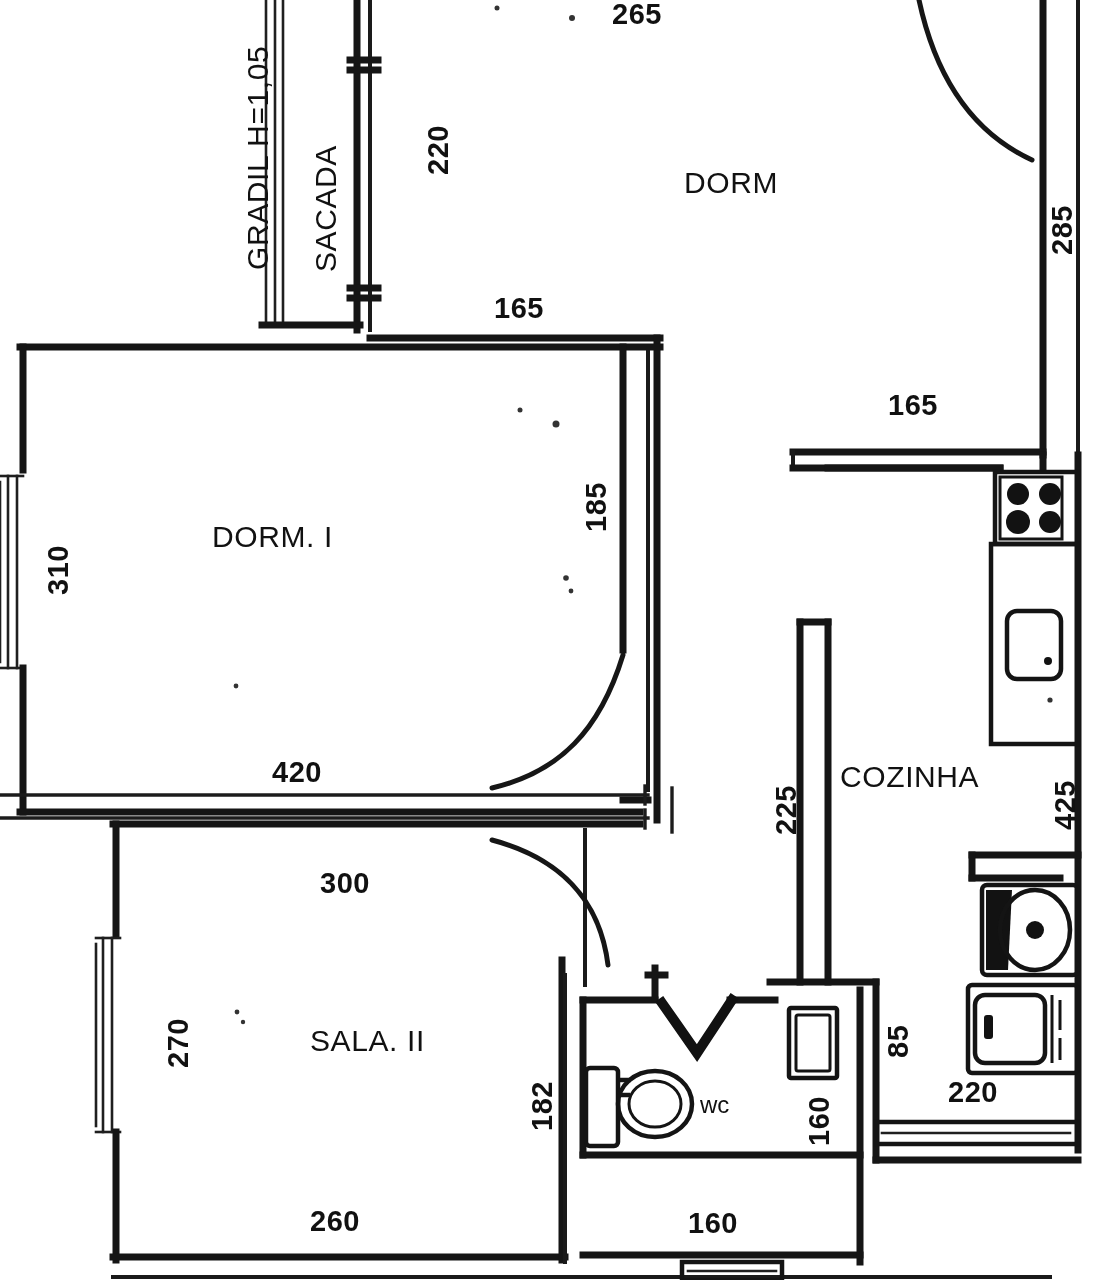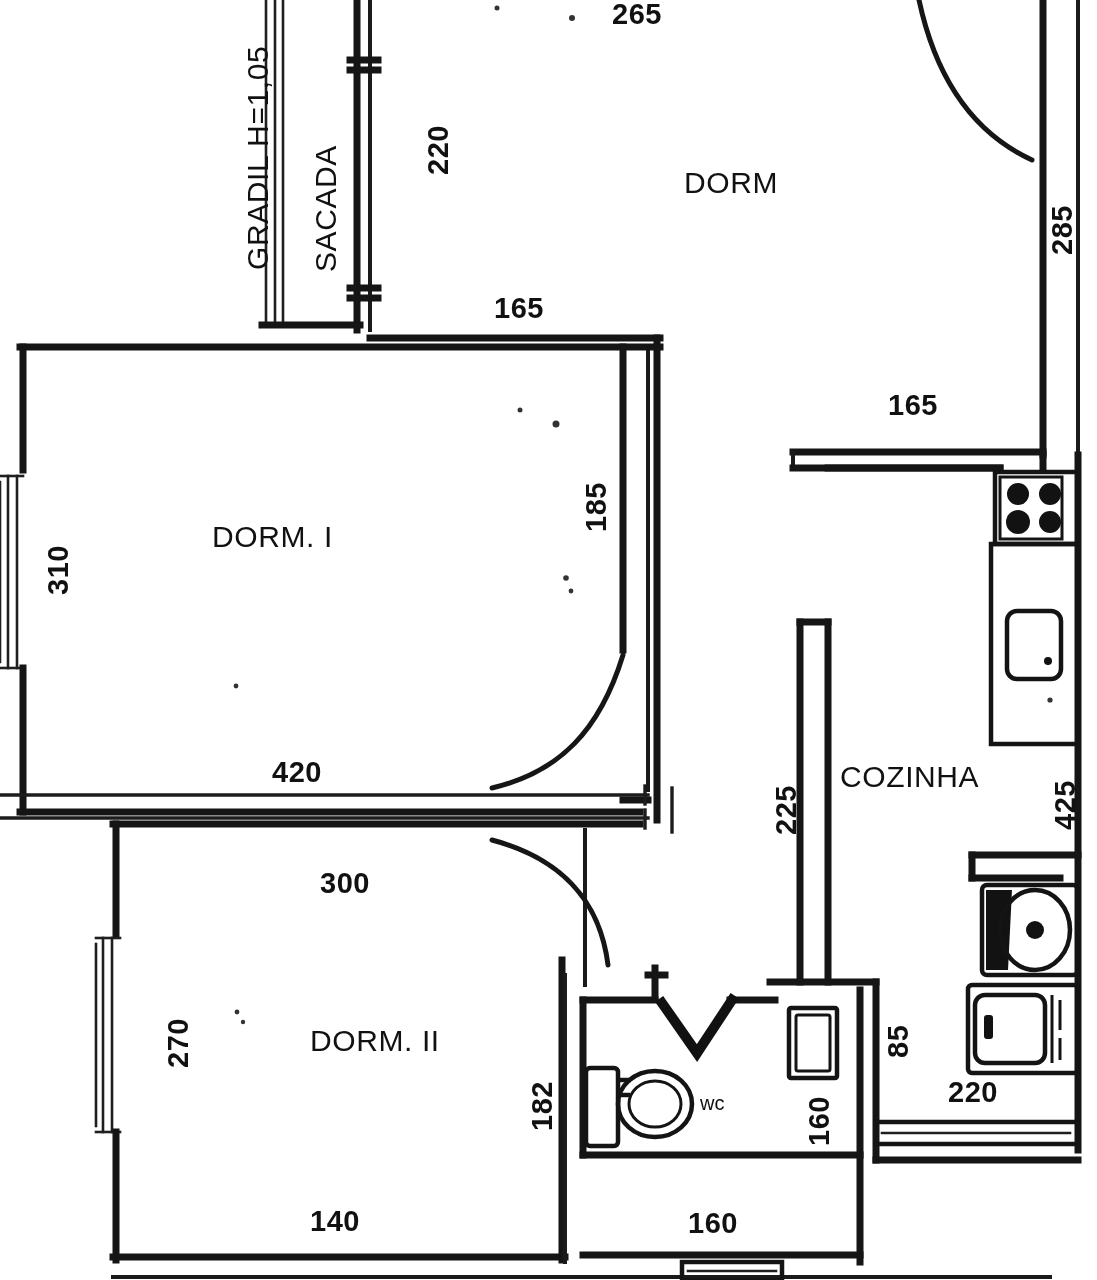--- a/index.html
+++ b/index.html
@@ -85,21 +85,21 @@
     white-space: nowrap;
     line-height: 1;
     user-select: none;
   }
   .room-label {
     font-size: 30px;
     font-weight: 400;
     letter-spacing: 0.6px;
   }
   .room-label-small {
-    font-size: 20px;
+    font-size: 24px;
     font-weight: 400;
   }
   .dim-label {
     font-size: 29px;
     font-weight: bold;
     letter-spacing: 0.5px;
   }
   .rot90 {
     transform: rotate(-90deg);
     transform-origin: left top;
@@ -344,29 +344,29 @@
   <div class="label dim-label" style="left:320px; top:859px;margin-top:10px;">300</div>
 
   <div class="label dim-label rot90" style="left:772px; top:835px;">225</div>
 
   <div class="label room-label" style="left:840px; top:762px;">COZINHA</div>
 
   <div class="label dim-label rot90" style="left:1051px; top:830px;">425</div>
 
   <div class="label dim-label rot90" style="left:164px; top:1068px;">270</div>
 
-  <div class="label room-label" style="left:310px; top:1026px;">DORM. II</div>
+  <div class="label room-label" style="left:310px; top:1026px;">SALA. II</div>
 
   <div class="label dim-label rot90" style="left:528px; top:1131px;">182</div>
 
   <div class="label room-label-small" style="left:700px; top:1093px;">wc</div>
 
   <div class="label dim-label rot90" style="left:805px; top:1146px;">160</div>
 
   <div class="label dim-label rot90" style="left:884px; top:1058px;">85</div>
 
   <div class="label dim-label" style="left:948px; top:1078px;">220</div>
 
-  <div class="label dim-label" style="left:310px; top:1207px;">140</div>
+  <div class="label dim-label" style="left:310px; top:1207px;">260</div>
 
   <div class="label dim-label" style="left:688px; top:1209px;">160</div>
 
 </div>
 
 </body></html>

